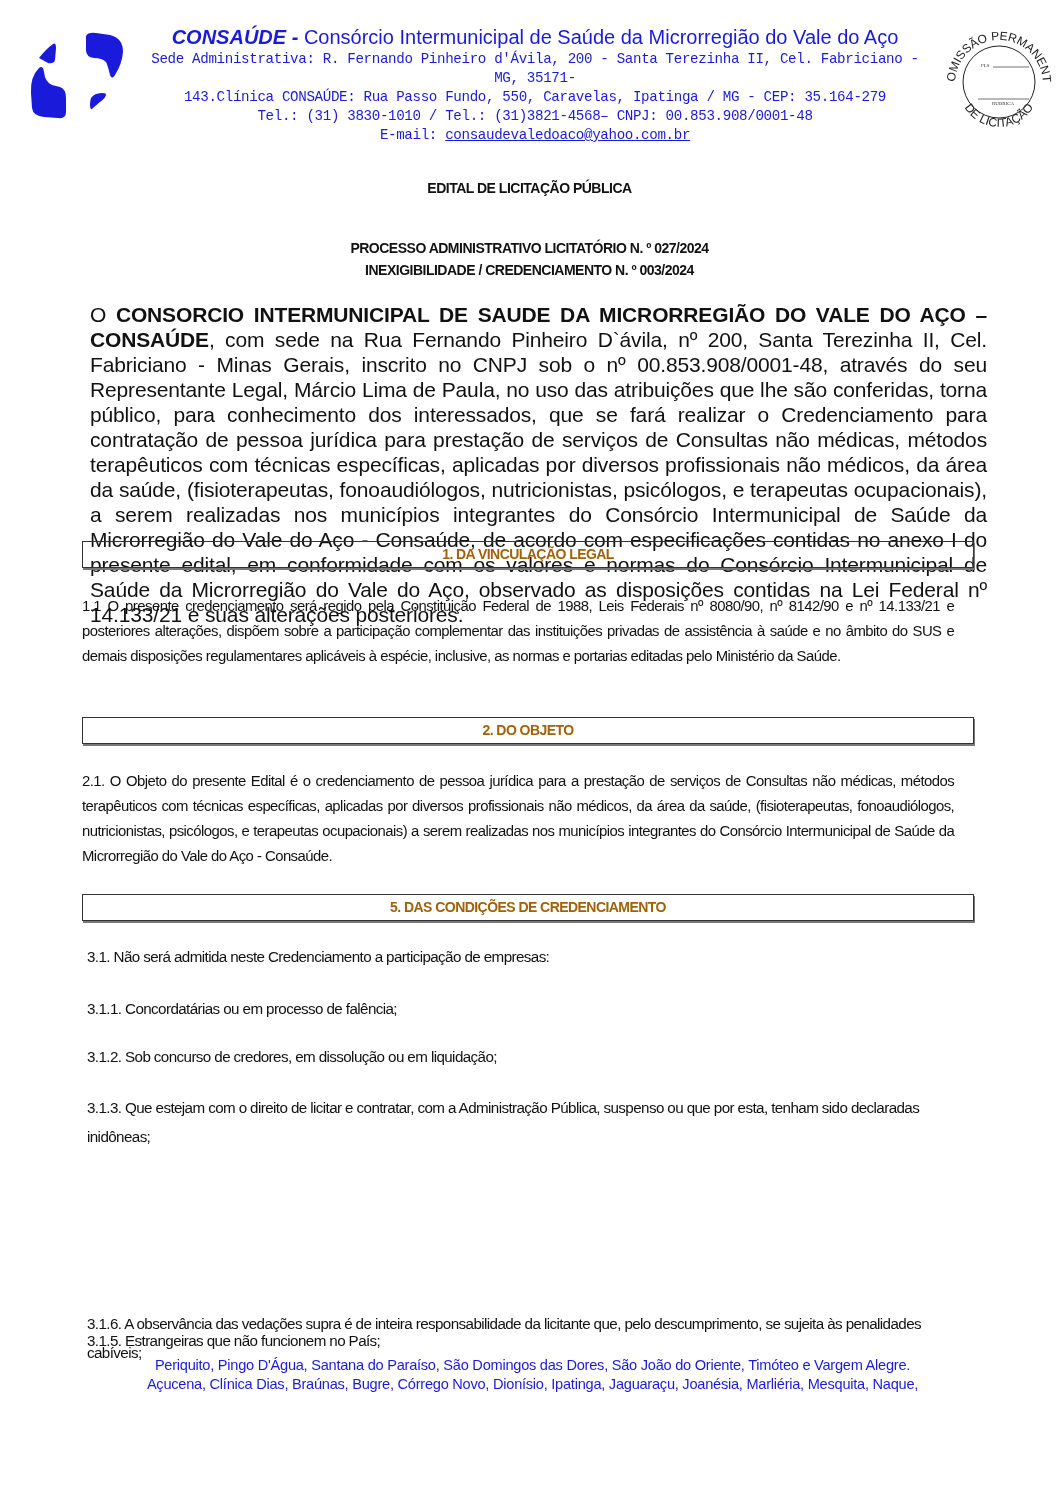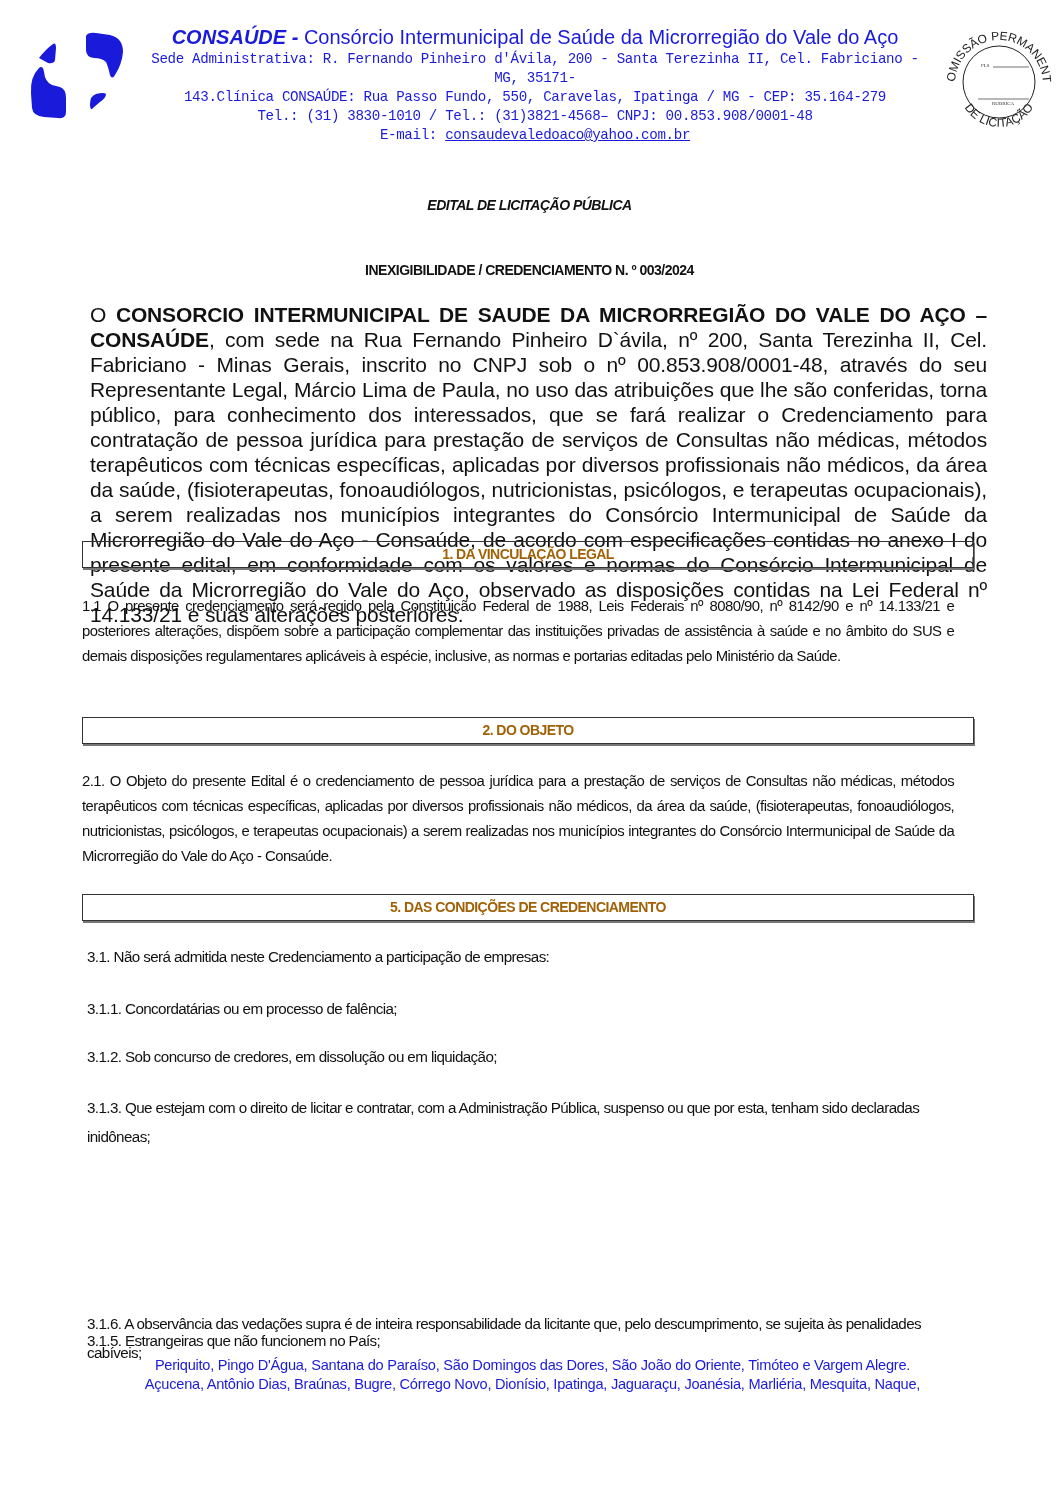--- a/index.html
+++ b/index.html
@@ -56,34 +56,35 @@
     </defs>
     <circle cx="58" cy="58" r="36" fill="none" stroke="#222" stroke-width="1"></circle>
     <text font-family="Liberation Sans, sans-serif" font-size="12" fill="#222"><textPath href="#arcTop" startOffset="50%" text-anchor="middle">COMISSÃO PERMANENTE</textPath></text>
     <text font-family="Liberation Sans, sans-serif" font-size="12" fill="#222"><textPath href="#arcBot" startOffset="50%" text-anchor="middle">DE LICITAÇÃO</textPath></text>
     <text x="40" y="43" font-family="Liberation Serif, serif" font-size="5" fill="#333">FLS</text>
     <line x1="52" y1="43" x2="88" y2="43" stroke="#333" stroke-width="0.7"></line>
     <line x1="37" y1="75" x2="88" y2="75" stroke="#333" stroke-width="0.7"></line>
     <text x="51" y="81" font-family="Liberation Serif, serif" font-size="5" fill="#333">RUBRICA</text>
   </svg>
 
-  <div class="title" style="top:197px;font-style:italic;">EDITAL DE LICITAÇÃO PÚBLICA</div>
+  <div class="title" style="top:180px;">EDITAL DE LICITAÇÃO PÚBLICA</div>
+  <div class="title" style="top:240px;">PROCESSO ADMINISTRATIVO LICITATÓRIO N. º 027/2024</div>
   <div class="title" style="top:262px;">INEXIGIBILIDADE / CREDENCIAMENTO N. º 003/2024</div>
 
   <div class="para" style="top:302px;"><span>O </span><b>CONSORCIO INTERMUNICIPAL DE SAUDE DA MICRORREGIÃO DO VALE DO AÇO – CONSAÚDE</b><span>, com sede na Rua Fernando Pinheiro D`ávila, nº 200, Santa Terezinha II, Cel. Fabriciano -  Minas Gerais, inscrito no CNPJ sob o nº 00.853.908/0001-48, através do seu Representante Legal, Márcio Lima de Paula, no uso das atribuições que lhe são conferidas, torna público, para conhecimento dos interessados, que se fará realizar o Credenciamento para contratação de pessoa jurídica para prestação de serviços de Consultas não médicas, métodos terapêuticos com técnicas específicas, aplicadas por diversos profissionais não médicos, da área da saúde, (fisioterapeutas, fonoaudiólogos, nutricionistas, psicólogos, e terapeutas ocupacionais), a serem realizadas nos municípios integrantes do Consórcio Intermunicipal de Saúde da Microrregião do Vale do Aço - Consaúde, de acordo com especificações contidas no anexo I do presente edital, em conformidade com os valores e normas do Consórcio Intermunicipal de Saúde da Microrregião do Vale do Aço, observado as disposições contidas na Lei Federal nº  14.133/21 e suas alterações posteriores.</span></div>
 
   <div class="box" style="top:541px;">1. DA VINCULAÇÃO LEGAL</div>
   <div class="para narrow" style="top:593px; left:82px; width:890px;">1.1 O presente credenciamento será regido pela Constituição Federal de 1988, Leis Federais nº 8080/90, nº 8142/90 e nº 14.133/21 e posteriores alterações, dispõem sobre a participação complementar das instituições privadas de assistência à saúde e no âmbito do SUS e demais disposições regulamentares aplicáveis à espécie, inclusive, as normas e portarias editadas pelo Ministério da Saúde.</div>
 
   <div class="box" style="top:717px;">2. DO OBJETO</div>
   <div class="para narrow" style="top:768px; left:82px; width:890px;">2.1. O Objeto do presente Edital é o credenciamento de pessoa jurídica para a prestação de serviços de Consultas não médicas, métodos terapêuticos com técnicas específicas, aplicadas por diversos profissionais não médicos, da área da saúde, (fisioterapeutas, fonoaudiólogos, nutricionistas, psicólogos, e terapeutas ocupacionais) a serem realizadas nos municípios integrantes do Consórcio Intermunicipal de Saúde da Microrregião do Vale do Aço - Consaúde.</div>
 
   <div class="box" style="top:894px;">5. DAS CONDIÇÕES DE CREDENCIAMENTO</div>
   <div class="item" style="top:942px;">3.1. Não será admitida neste Credenciamento a participação de empresas:</div>
   <div class="item" style="top:994px;">3.1.1. Concordatárias ou em processo de falência;</div>
   <div class="item" style="top:1042px;">3.1.2. Sob concurso de credores, em dissolução ou em liquidação;</div>
   <div class="item" style="top:1093px;">3.1.3. Que estejam com o direito de licitar e contratar, com a Administração Pública, suspenso ou que por esta, tenham sido declaradas inidôneas;</div>
   <div class="item" style="top:1326px;">3.1.5. Estrangeiras que não funcionem no País;</div>
   <div class="item" style="top:1309px;">3.1.6. A observância das vedações supra é de inteira responsabilidade da licitante que, pelo descumprimento, se sujeita às penalidades cabíveis;</div>
 
-  <div class="footer" style="top:1375px;">Açucena, Antônio Dias, Braúnas, Bugre, Córrego Novo, Dionísio, Ipatinga, Jaguaraçu, Joanésia, Marliéria, Mesquita, Naque,</div>
+  <div class="footer" style="top:1375px;">Açucena, Clínica Dias, Braúnas, Bugre, Córrego Novo, Dionísio, Ipatinga, Jaguaraçu, Joanésia, Marliéria, Mesquita, Naque,</div>
   <div class="footer" style="top:1356px;">Periquito, Pingo D'Água, Santana do Paraíso, São Domingos das Dores, São João do Oriente, Timóteo e Vargem Alegre.</div>
 </div>
 
 </body></html>

